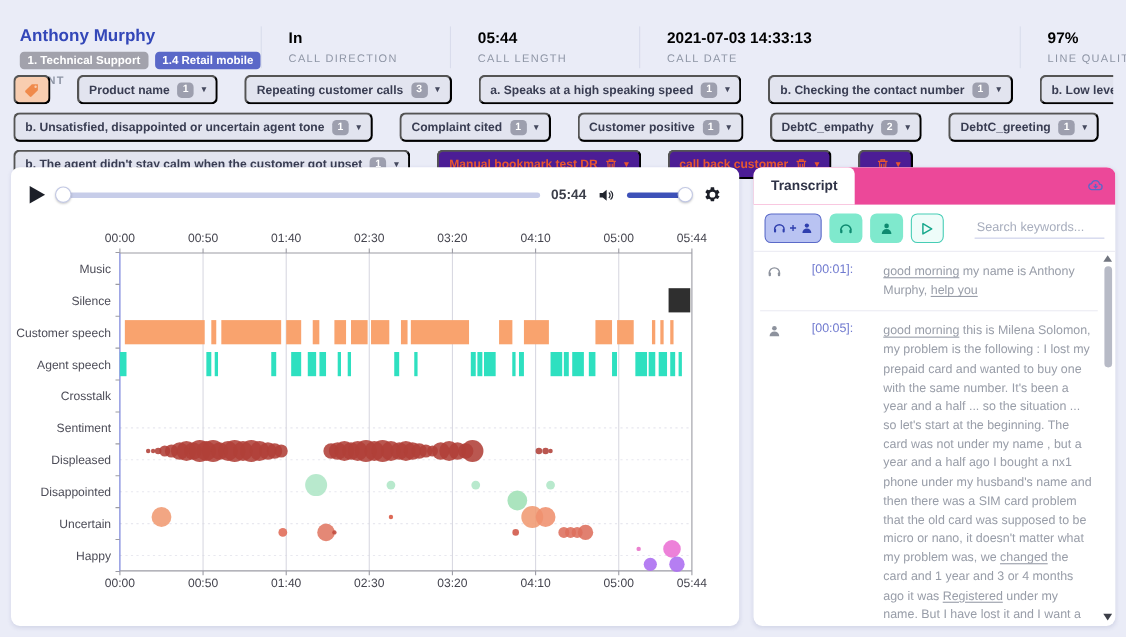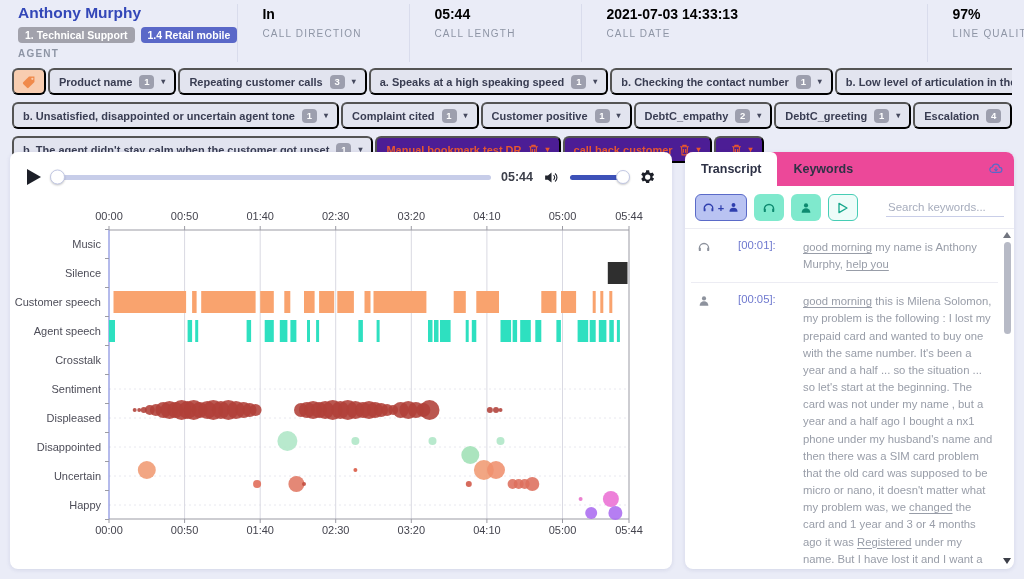--- a/index.html
+++ b/index.html
@@ -4,34 +4,34 @@
 <style>
   * { margin:0; padding:0; box-sizing:border-box; }
   html,body { width:1024px; height:579px; overflow:hidden; }
   body {
     background:#eaecf7;
     font-family:"Liberation Sans","DejaVu Sans",sans-serif;
     color:#3a3e52;
     position:relative;
   }
   
-  .topbar { display:flex; padding:4px 0 0 18px; height:62px; }
+  .topbar { display:flex; padding:24px 0 0 18px; height:62px; }
   .agent-block { width:240px; }
   .agent-name { font-size:15.5px; font-weight:700; color:#3347b8; margin-bottom:5px; }
   .badge-row { display:flex; gap:6px; margin-bottom:5px; }
   .badge { font-size:10.5px; font-weight:700; color:#fff; padding:2px 7px; border-radius:4px; white-space:nowrap; }
   .role-label { font-size:10px; font-weight:700; letter-spacing:1.2px; color:#8e95a5; }
   .meta-row { display:flex; flex:1; }
   .meta-cell { border-left:1px solid #d9dcec; padding:2px 0 0 24px; }
   .meta-cell.c1 { width:172px; } .meta-cell.c2 { width:172px; } .meta-cell.c3 { width:346px; } .meta-cell.c4 { flex:1; }
   .meta-value { font-size:14px; font-weight:700; color:#000000; margin-bottom:6px; white-space:nowrap; }
   .meta-label { font-size:10px; font-weight:400; letter-spacing:1.2px; color:#8e95a5; white-space:nowrap; }
   
   .tags { padding:6px 12px 0 12px; }
-  .tag-row { display:flex; gap:2px; margin-bottom:7px; align-items:center; white-space:nowrap; overflow:hidden; }
+  .tag-row { display:flex; gap:24px; margin-bottom:7px; align-items:center; white-space:nowrap; overflow:hidden; }
   .chip { display:inline-flex; align-items:center; height:27px; padding:0 9px; background:#e2e4ef;
           border-radius:6px; font-size:11px; font-weight:700; color:#393d52; cursor:pointer; flex:none; }
   .chip .cnt { display:inline-block; min-width:15px; height:14px; line-height:14px; border-radius:4px;
                background:#9d9fae; color:#fff; font-size:9.5px; text-align:center; margin-left:7px; padding:0 2px; }
   .chip .caret { margin-left:7px; font-size:8px; color:#45495e; }
   .chip.bm { background:#4c1d95; color:#e8572f; }
   .chip.bm .caret { color:#e8572f; }
   .chip.bm svg { margin-left:6px; }
   .chip.icon-only { background:#f8cdb0; width:34px; justify-content:center; padding:0; }
   
@@ -413,21 +413,20 @@
           <circle cx="577.2" cy="313" r="6" fill="#ab6cf0" fill-opacity="0.88"></circle>
           <circle cx="601.4" cy="313" r="7" fill="#ab6cf0" fill-opacity="0.88"></circle>
         </svg>
       </div>
   </div>
 
   <div class="card right-card">
     <div class="tabsbar">
       <span class="spacer" style="flex:0"></span>
       <button class="tab active">Transcript</button>
-        <button class="tab">Keywords</button>
         <span class="spacer"></span>
       <button class="cloud-btn">
         <svg width="16" height="16" viewBox="0 0 24 24" fill="none" stroke="#5a68c8" stroke-width="1.8" stroke-linecap="round" stroke-linejoin="round">
             <path d="M7 17a4 4 0 0 1-.5-8A5.5 5.5 0 0 1 17.3 9.6 3.3 3.3 0 0 1 17 17H7z"></path>
             <path d="M12 9.8v4.6"></path>
             <path d="M10 12.6l2 2 2-2"></path>
           </svg>
       </button>
     </div>
     <div class="toolbar">

